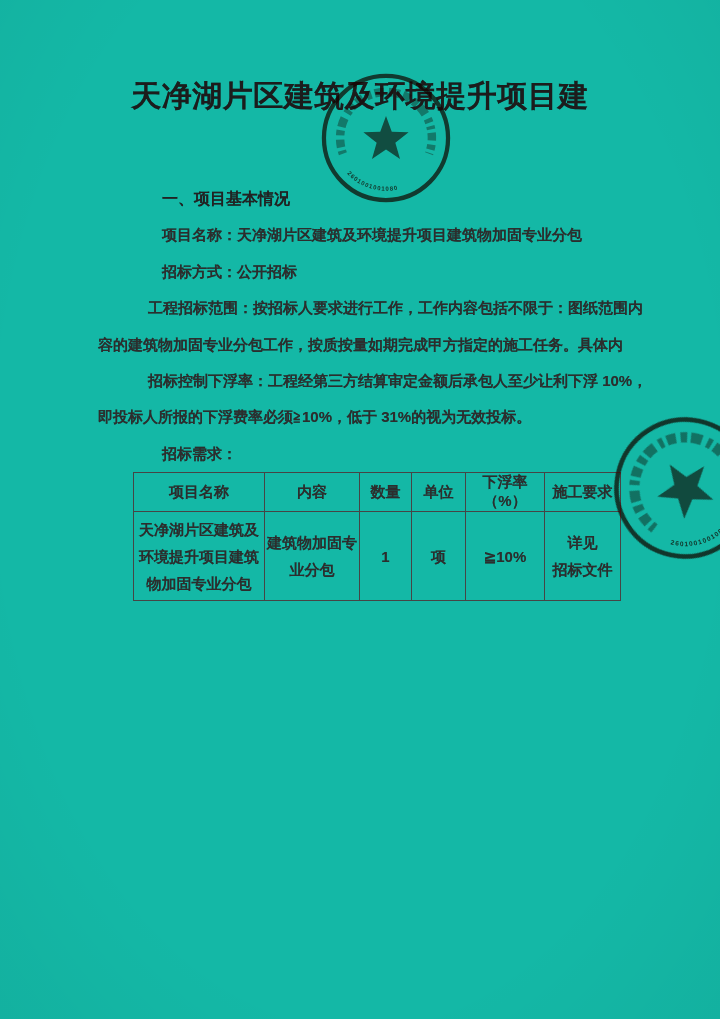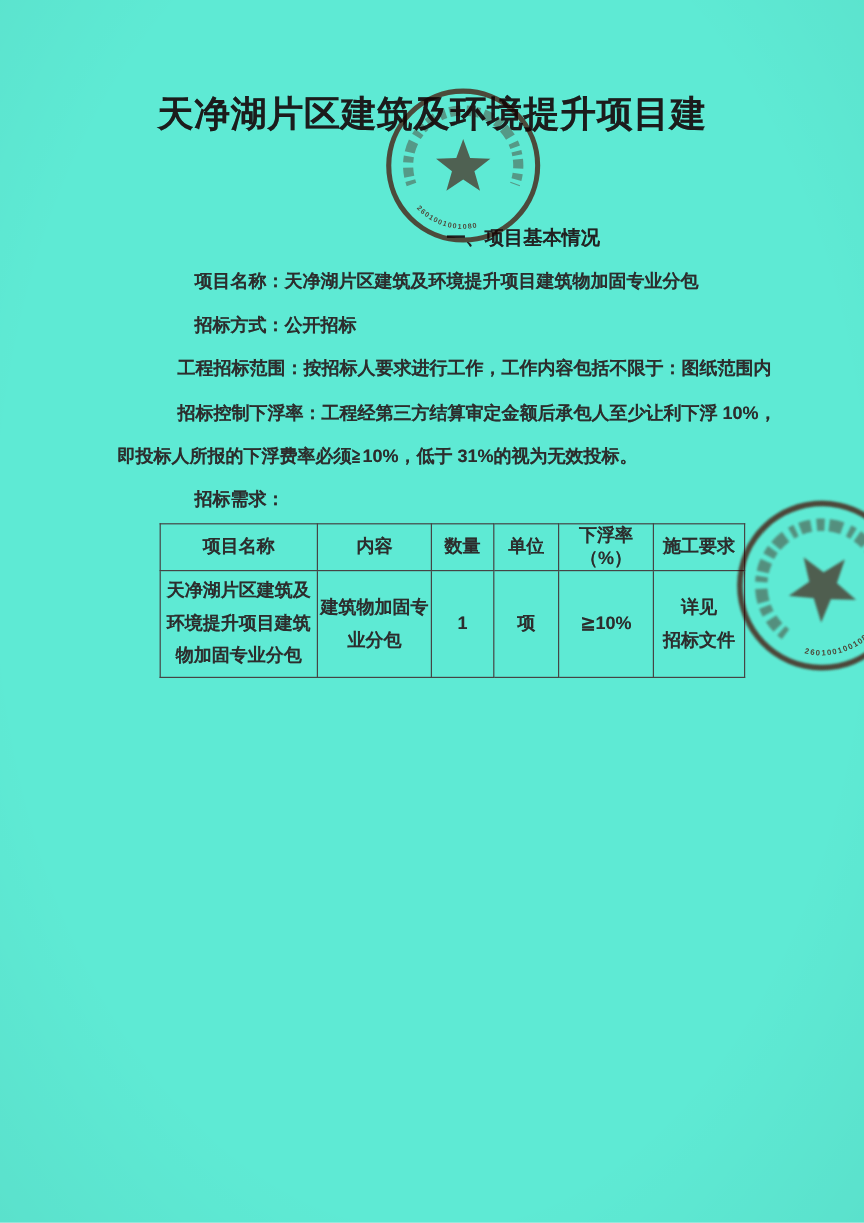--- a/index.html
+++ b/index.html
@@ -1,18 +1,18 @@
 <!DOCTYPE html>
 <html><head>
 <meta charset="utf-8">
 <style>
   html,body{margin:0;padding:0;background:#e9e9e9;}
   .page{
     position:relative; width:720px; height:1019px; overflow:hidden;
-    background:#5eead4; font-family:"Liberation Sans", sans-serif;
+    background:#14b8a6; font-family:"Liberation Sans", sans-serif;
     color:#2e2e2e; margin:0 auto;
   }
   
   .page::after{
     content:""; position:absolute; inset:0; pointer-events:none;
     background:radial-gradient(ellipse at 50% 45%, rgba(0,0,0,0) 70%, rgba(0,0,0,0.04) 100%);
   }
   .title-block{
     padding-top:67px; text-align:center; position:relative; z-index:2;
   }
@@ -23,21 +23,21 @@
   }
   .content{ position:relative; z-index:2; padding-left:98px; padding-right:10px; }
   .sec1{ margin-top:57px; }
   .sec2{ margin-top:7px; }
   .line{
     white-space:nowrap; font-size:15px; color:#2d2d2d;
     text-shadow:0 0 0.4px rgba(0,0,0,0.35);
   }
   .sec1 .line{ line-height:36.4px; }
   .sec2 .line{ line-height:26.6px; }
-  .h  { padding-left:64px; font-weight:700; font-size:16px; color:#222;text-align:center; }
+  .h  { padding-left:64px; font-weight:700; font-size:16px; color:#222; }
   .info{ padding-left:64px; font-weight:700; }
   .p1 { padding-left:50px; font-weight:600; }
   .p0 { padding-left:0;    font-weight:600; }
   .h2 { padding-left:78px; font-weight:700; font-size:16px; color:#222; }
   .item{ padding-left:47px; font-weight:600; }
 
   table.req{
     border-collapse:collapse; table-layout:fixed;
     margin-left:35px; width:487px;
     font-size:15px; color:#2d2d2d;
@@ -67,20 +67,21 @@
   <div class="title-block">
     <div class="title-line">天净湖片区建筑及环境提升项目建</div>
   </div>
 
   <div class="content">
     <div class="sec1" id="sec1">
         <div class="line h">一、项目基本情况</div>
         <div class="line info">项目名称：天净湖片区建筑及环境提升项目建筑物加固专业分包</div>
         <div class="line info">招标方式：公开招标</div>
         <div class="line p1">工程招标范围：按招标人要求进行工作，工作内容包括不限于：图纸范围内</div>
+        <div class="line p0">容的建筑物加固专业分包工作，按质按量如期完成甲方指定的施工任务。具体内</div>
         <div class="line p1">招标控制下浮率：工程经第三方结算审定金额后承包人至少让利下浮 10%，</div>
         <div class="line p0">即投标人所报的下浮费率必须≧10%，低于 31%的视为无效投标。</div>
         <div class="line info">招标需求：</div>
       </div>
 
     <table class="req">
       <colgroup>
           <col class="c0">
           <col class="c1">
           <col class="c2">

